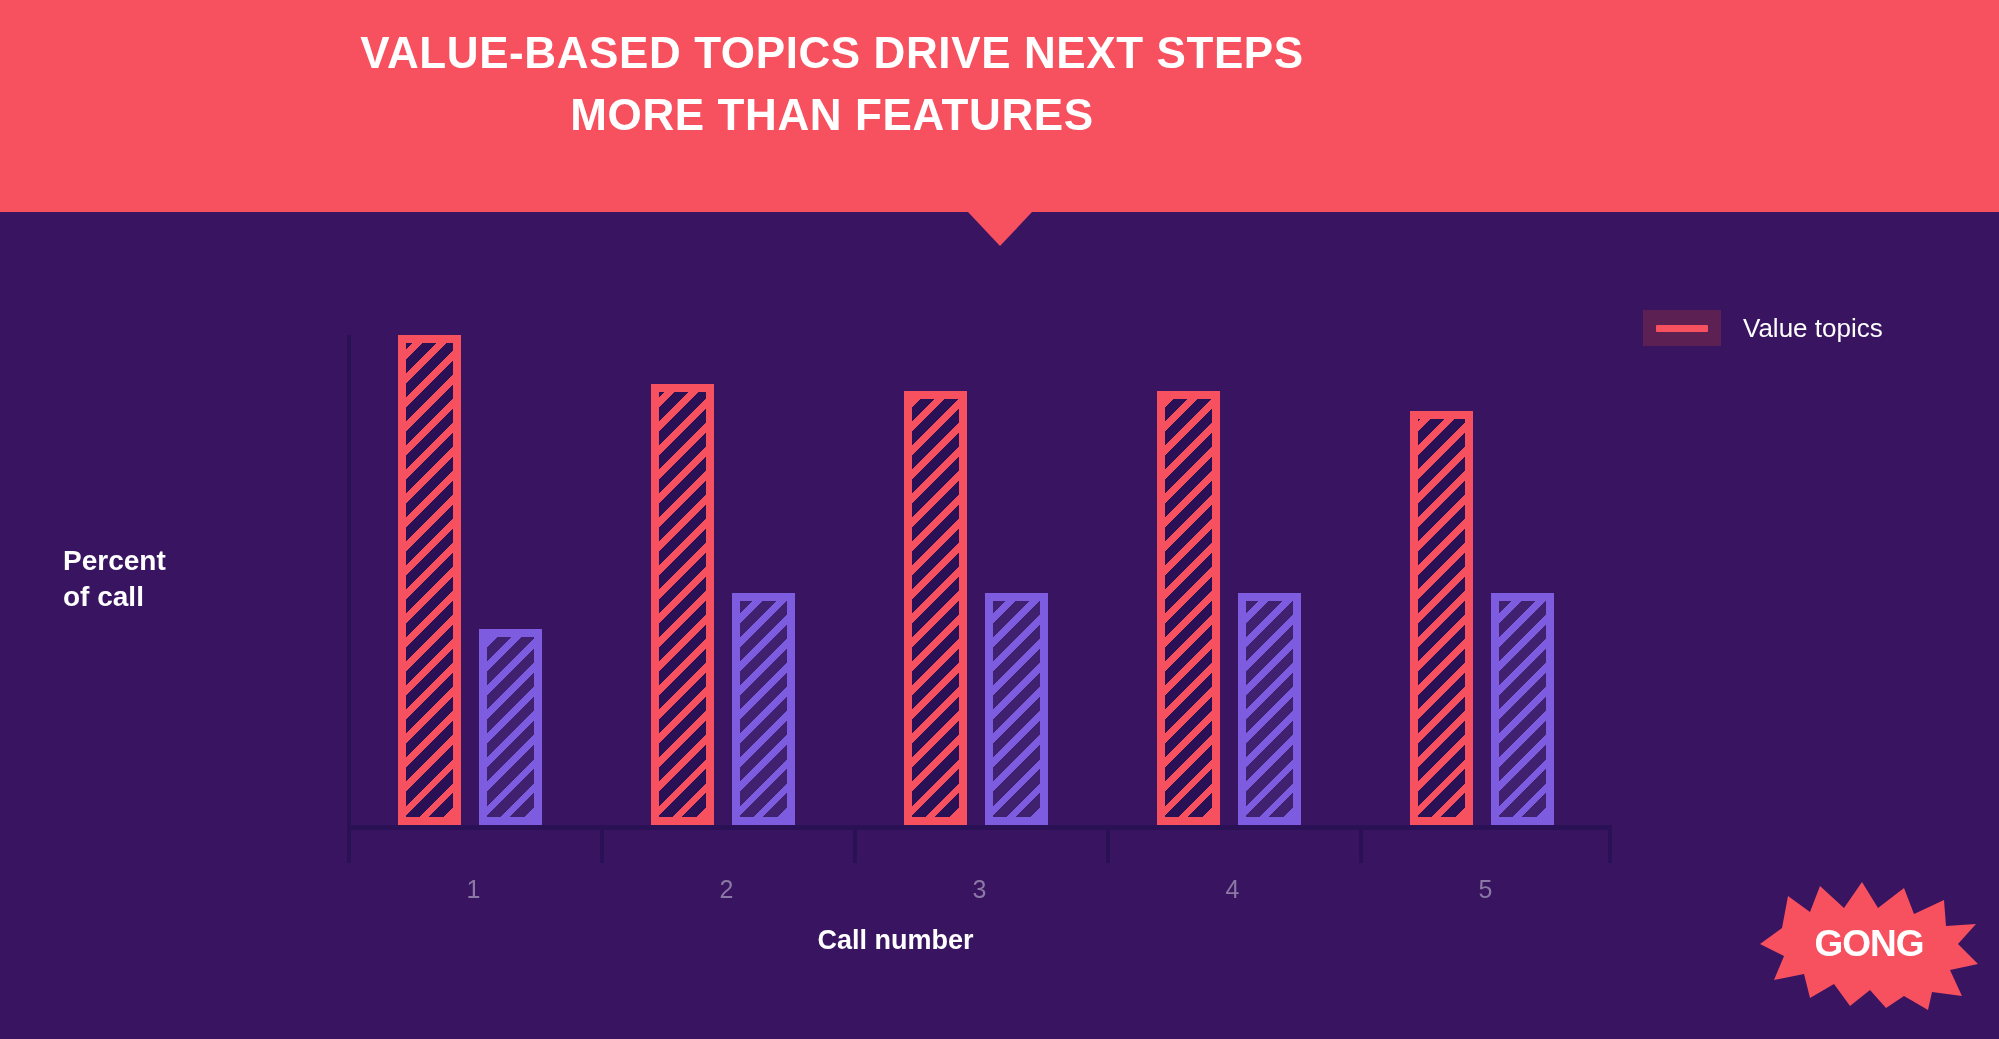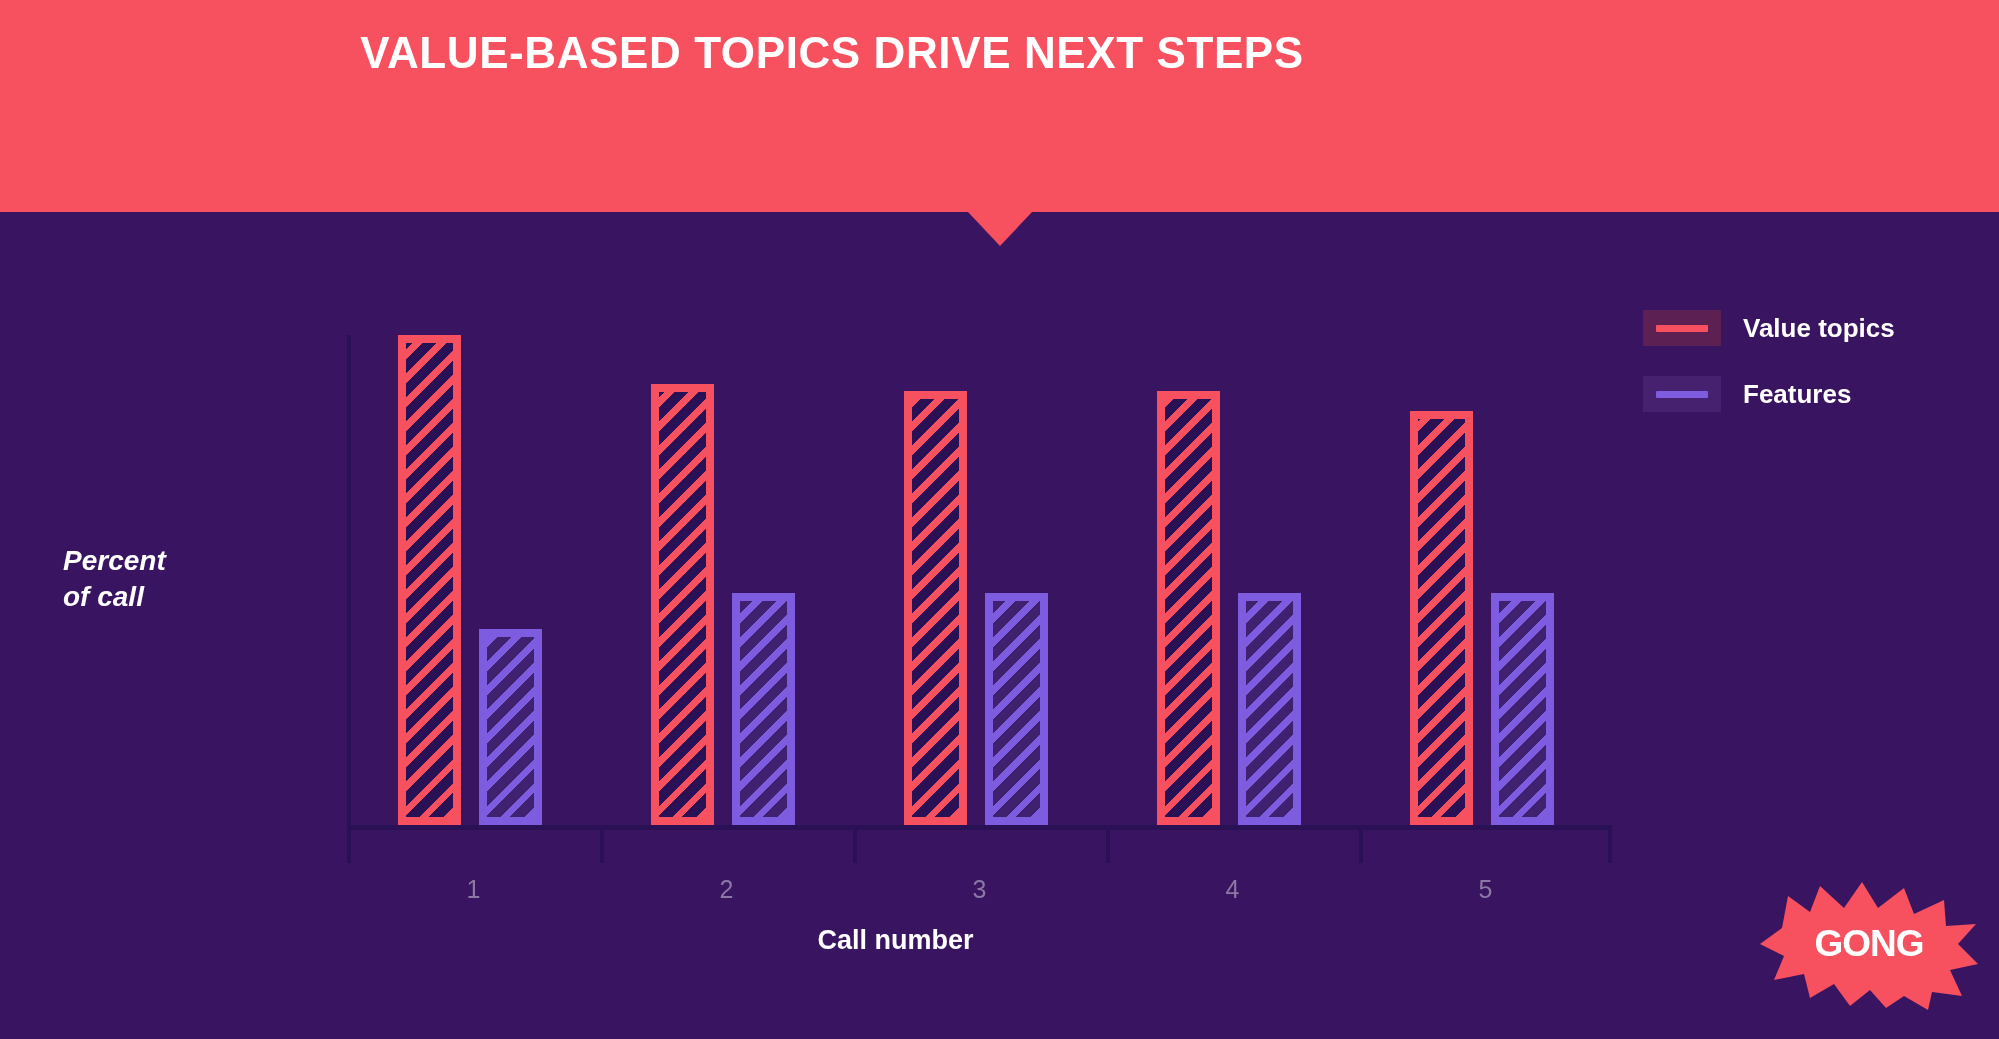--- a/index.html
+++ b/index.html
@@ -60,21 +60,21 @@
       -45deg, #7d5ce0 0px, #7d5ce0 7px, #3f2170 7px, #3f2170 17px);
   }
   .xcat-label{
     position:absolute;top:540px;color:#8b78a5;font-size:25px;
     text-align:center;width:120px;
   }
 
   
   #ylabel{
     position:absolute;left:63px;top:543px;width:250px;
-    color:#ffffff;font-weight:bold;font-size:28px;line-height:1.28;font-style:italic;
+    color:#ffffff;font-weight:bold;font-size:28px;line-height:1.28;
   }
   #ylabel .ln{display:block;}
   #xlabel{
     position:absolute;left:0;top:925px;width:1955px;
     text-align:center;color:#ffffff;font-weight:bold;font-size:27px;
     padding-left:-0px;
   }
   #xlabel-inner{display:inline-block;transform:translateX(-82px);}
 
   
@@ -82,39 +82,40 @@
   .legend-row{display:flex;align-items:center;margin-bottom:30px;height:36px;}
   .legend-swatch{
     width:78px;height:36px;display:flex;align-items:center;justify-content:center;
     margin-right:22px;
   }
   .legend-swatch.value{background:#5c2053;}
   .legend-swatch.feature{background:#452170;}
   .legend-bar{width:52px;height:7px;border-radius:1px;}
   .legend-bar.value{background:#f7505f;}
   .legend-bar.feature{background:#7d5ce0;}
-  .legend-label{color:#ffffff;font-weight:bold;font-size:26px;white-space:nowrap;}
+  .legend-label{color:#ffffff;font-weight:normal;font-size:26px;white-space:nowrap;}
 
   
   #gong{position:absolute;left:1758px;top:878px;width:222px;height:132px;}
   #gong svg{position:absolute;left:0;top:0;}
   #gong-text{
     position:absolute;left:0;top:0;width:222px;height:132px;
     display:flex;align-items:center;justify-content:center;
     color:#ffffff;font-weight:bold;font-size:37px;letter-spacing:-1px;
   }
 </style>
 </head>
 <body>
 
 <div id="page">
 
   <div id="header">
     <div id="header-title">
       <span class="ln">VALUE-BASED TOPICS DRIVE NEXT STEPS</span>
+      <span class="ln">MORE THAN FEATURES</span>
     </div>
   </div>
   <div id="header-notch"></div>
 
   <div id="ylabel">
     <span class="ln">Percent</span>
     <span class="ln">of call</span>
   </div>
 
   <div id="plot">
@@ -162,26 +163,20 @@
 
   <div id="xlabel"><span id="xlabel-inner">Call number</span></div>
 
   <div id="legend">
     <div class="legend-row">
       <span class="legend-swatch value">
         <span class="legend-bar value"></span>
       </span>
       <span class="legend-label">Value topics</span>
     </div>
-    <div class="legend-row">
-      <span class="legend-swatch feature">
-        <span class="legend-bar feature"></span>
-      </span>
-      <span class="legend-label">Features</span>
-    </div>
   </div>
 
   <div id="gong">
     <svg width="222" height="132" viewBox="0 0 222 132">
       <polygon fill="#f7505f" points="30,18 52,34 62,8 86,30 104,4 120,30 146,10 156,36 186,22 188,48 218,46 200,66 220,86 192,92 204,118 174,114 170,132 146,118 128,130 112,112 92,128 76,106 52,120 46,96 16,102 26,78 2,66 24,50"></polygon>
     </svg>
     <div id="gong-text">GONG</div>
   </div>
 
 </div>

